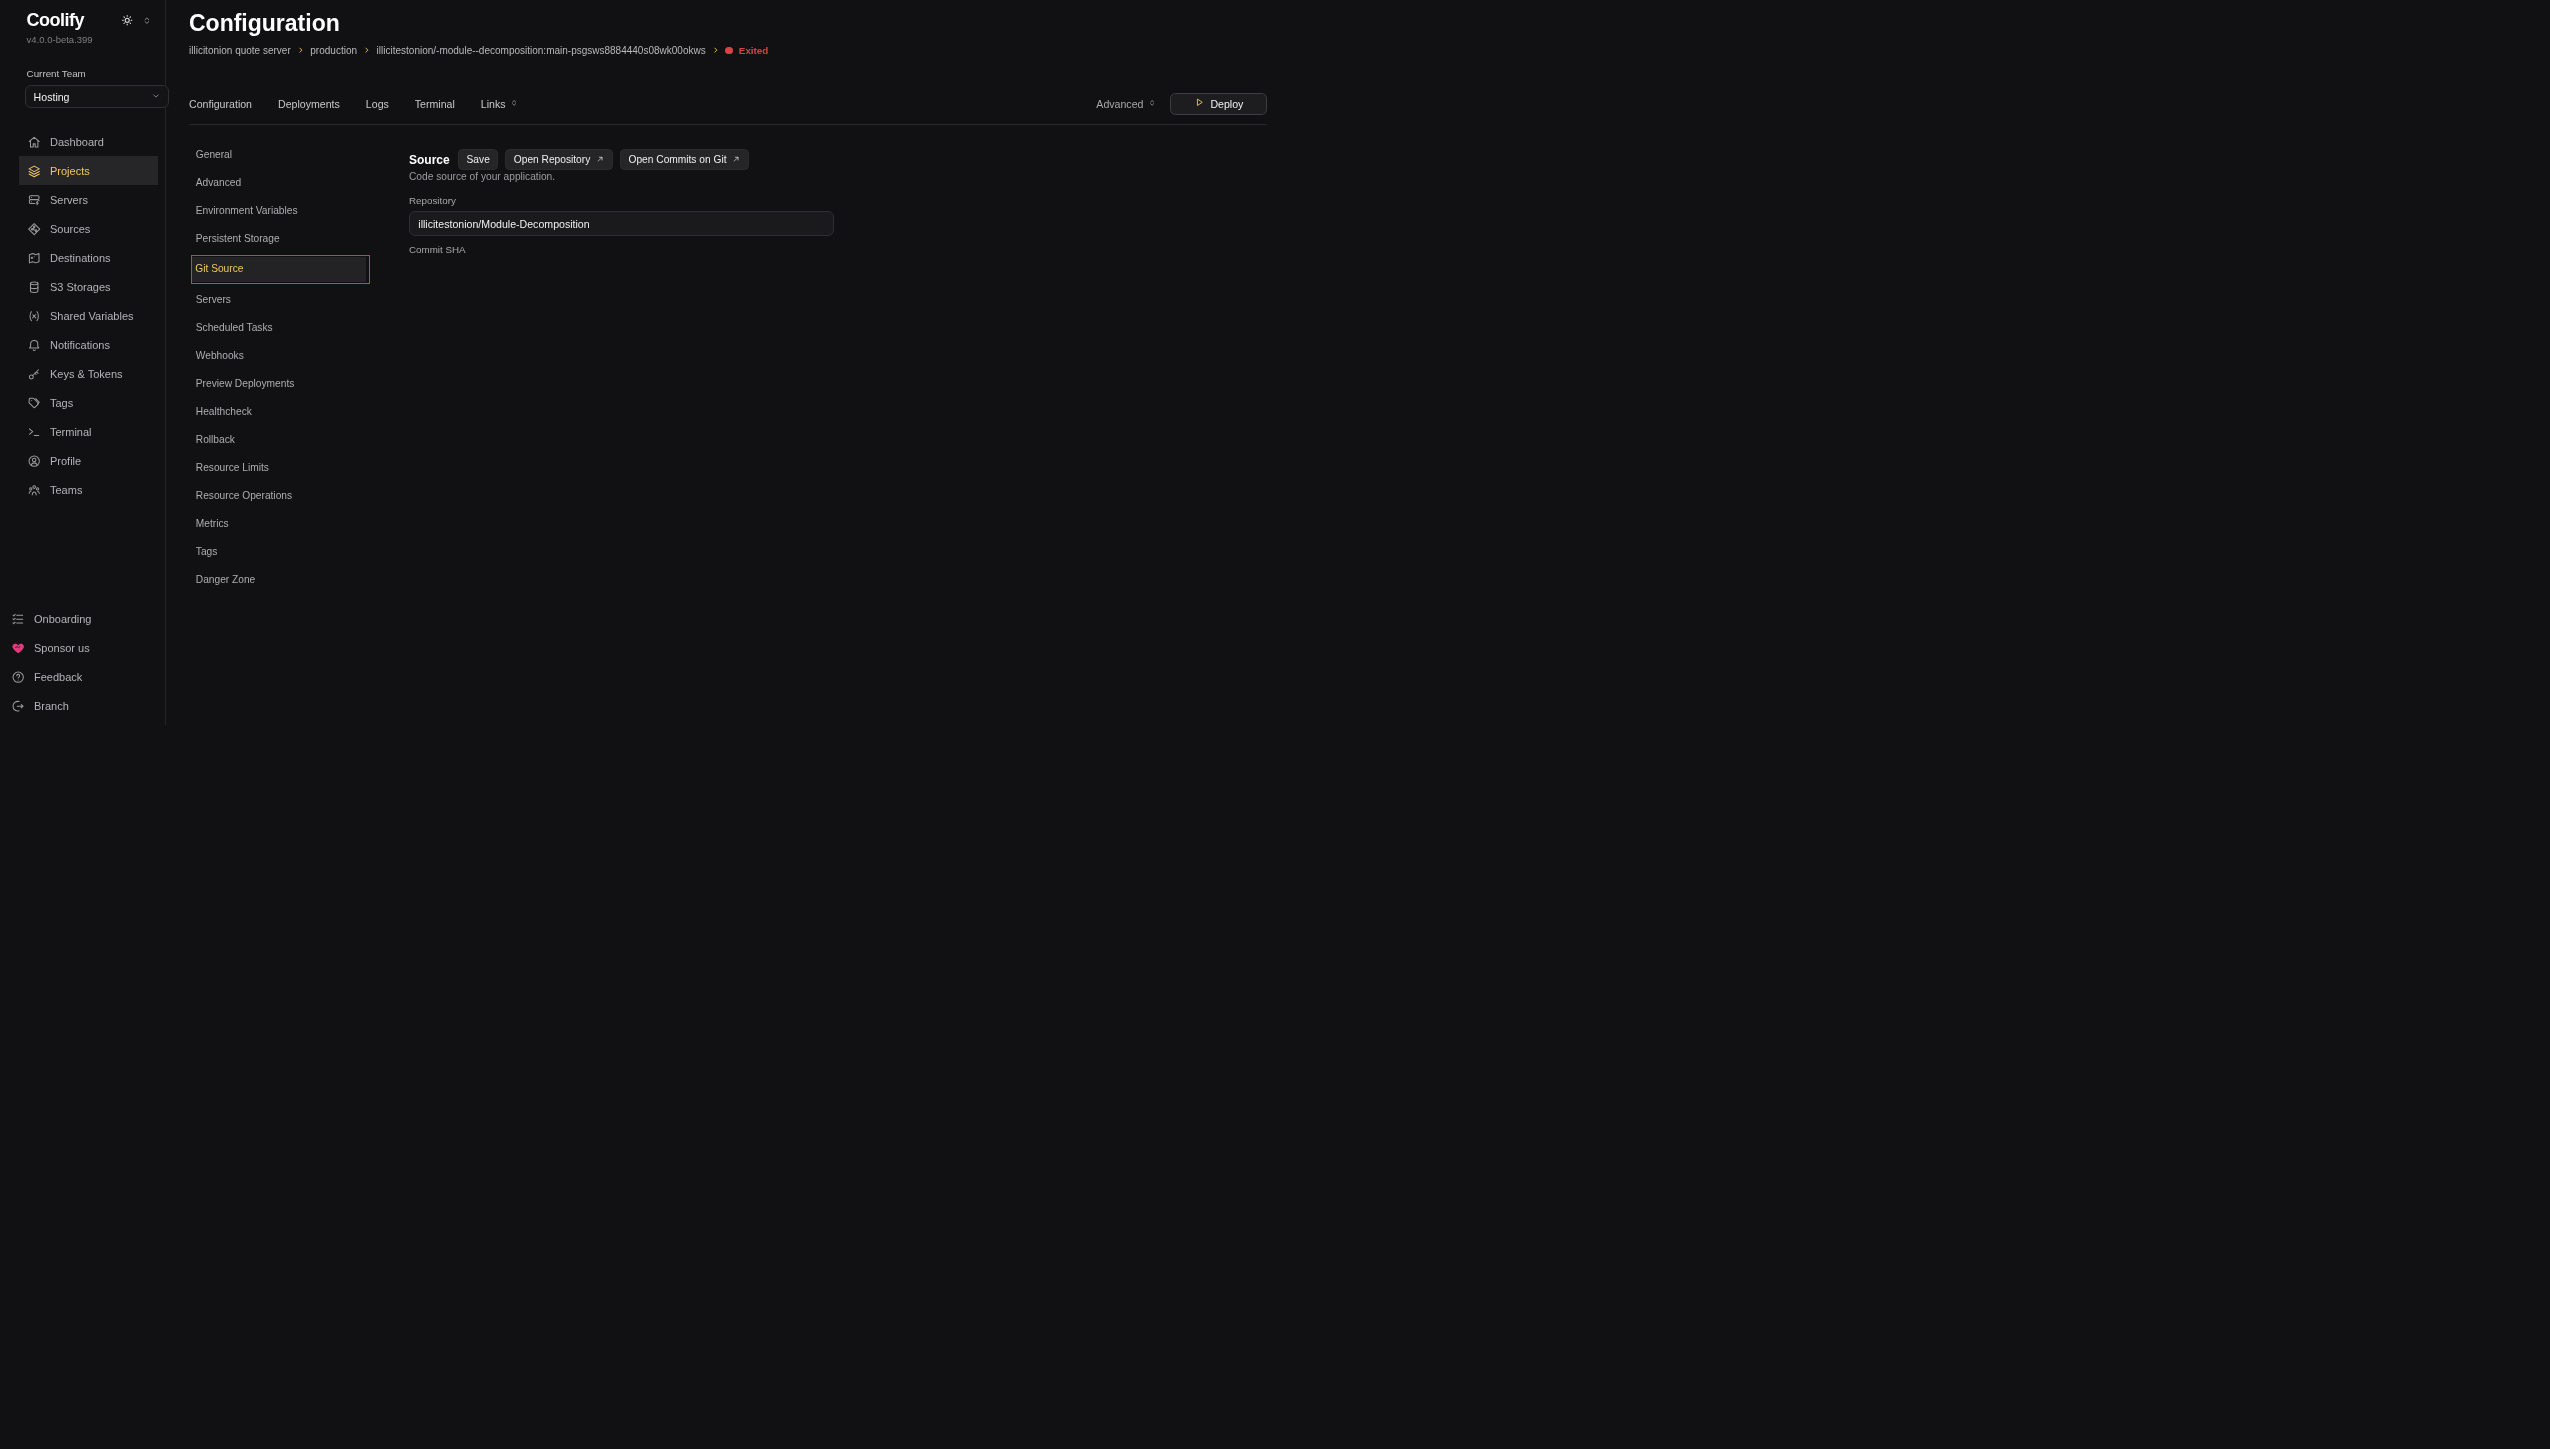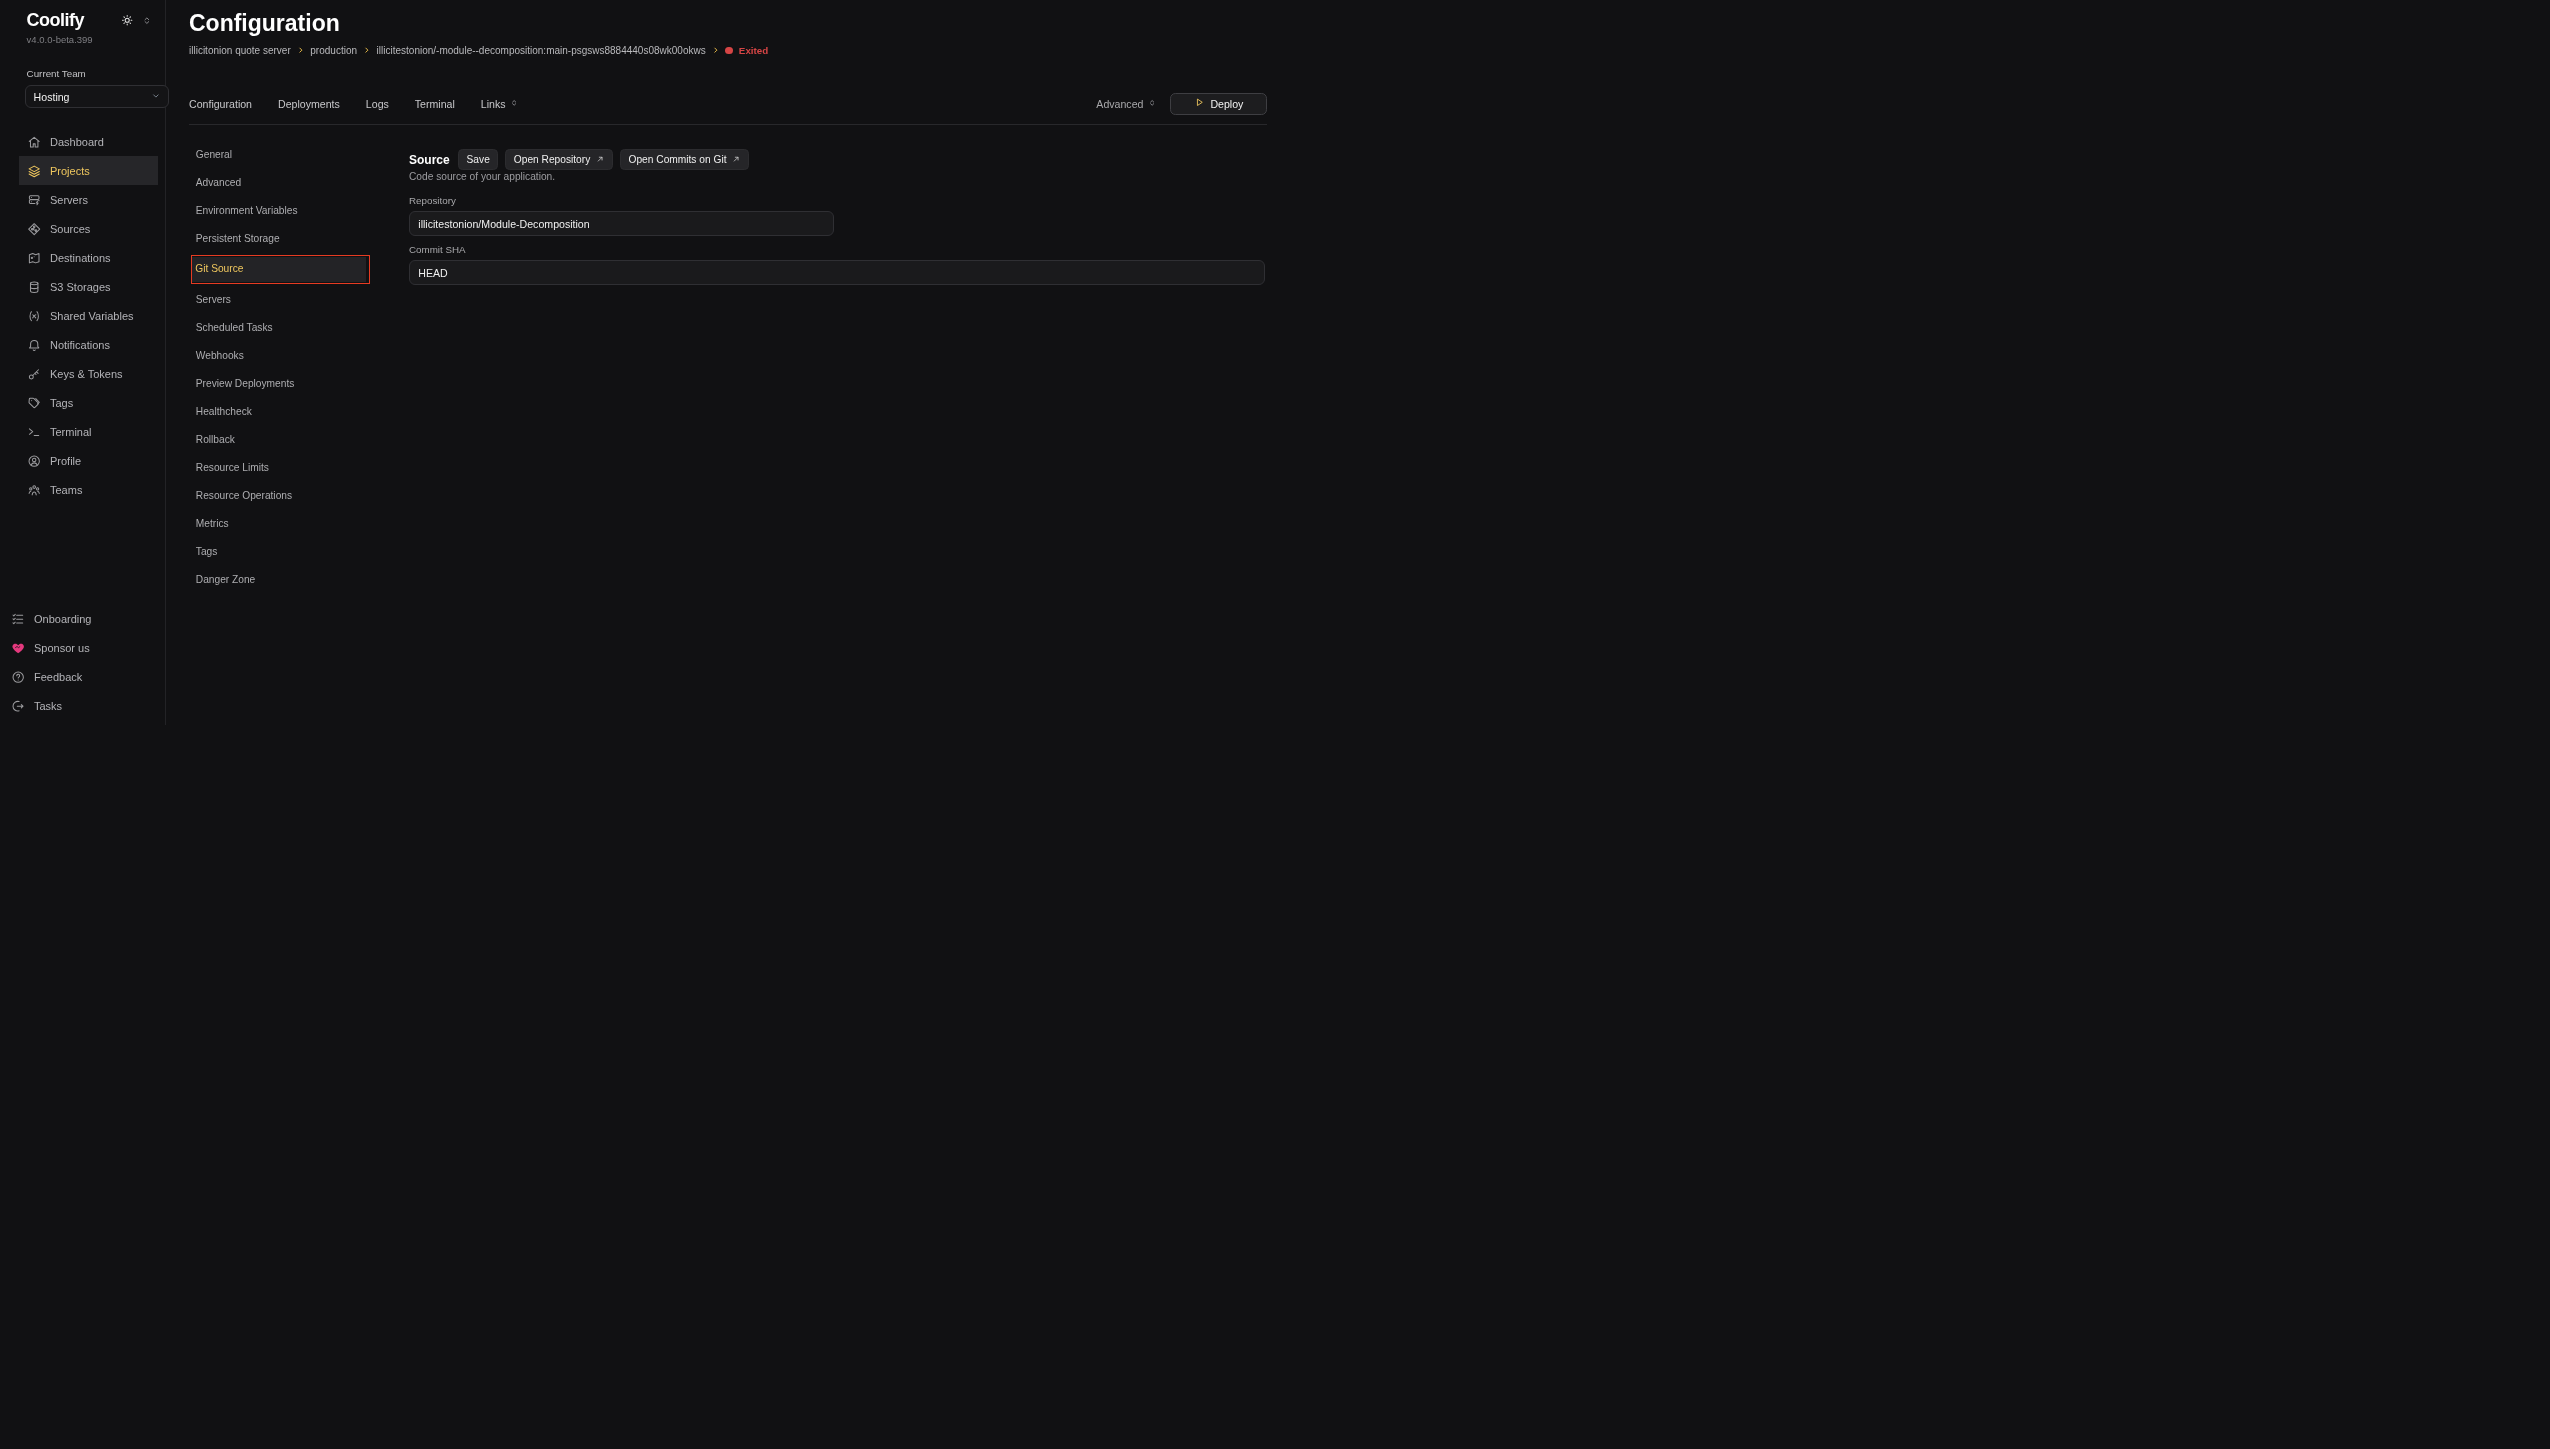--- a/index.html
+++ b/index.html
@@ -269,21 +269,21 @@
             </svg>
           </span>
         <span>Feedback</span>
       </div>
       <div class="nav-item">
         <span class="ic">
             <svg width="14.4" height="14.4" viewBox="0 0 24 24">
               <path d="M13.5 4.3a8 8 0 1 0 0 15.4M10.5 12H20M17.2 9.2L20 12l-2.8 2.8"></path>
             </svg>
           </span>
-        <span>Tasks</span>
+        <span>Branch</span>
       </div>
     </nav>
   </aside>
 
   <main>
     <h1 class="page-title">Configuration</h1>
 
     <div class="breadcrumb">
       <span class="crumb">illicitonion quote server</span>
       <span class="ic crumb-sep" style="color:#edbf4a">
@@ -375,17 +375,16 @@
               </svg></span>
         </button>
       </div>
       <div class="content-desc">Code source of your application.</div>
 
       <label class="f-label repo-label">Repository</label>
       <input class="f-input repo-input" value="illicitestonion/Module-Decomposition" style="">
 
 
       <label class="f-label commit-label">Commit SHA</label>
-      <input class="f-input commit-input" value="HEAD" style="">
     </section>
   </main>
 </div>
 
 
 </body></html>

